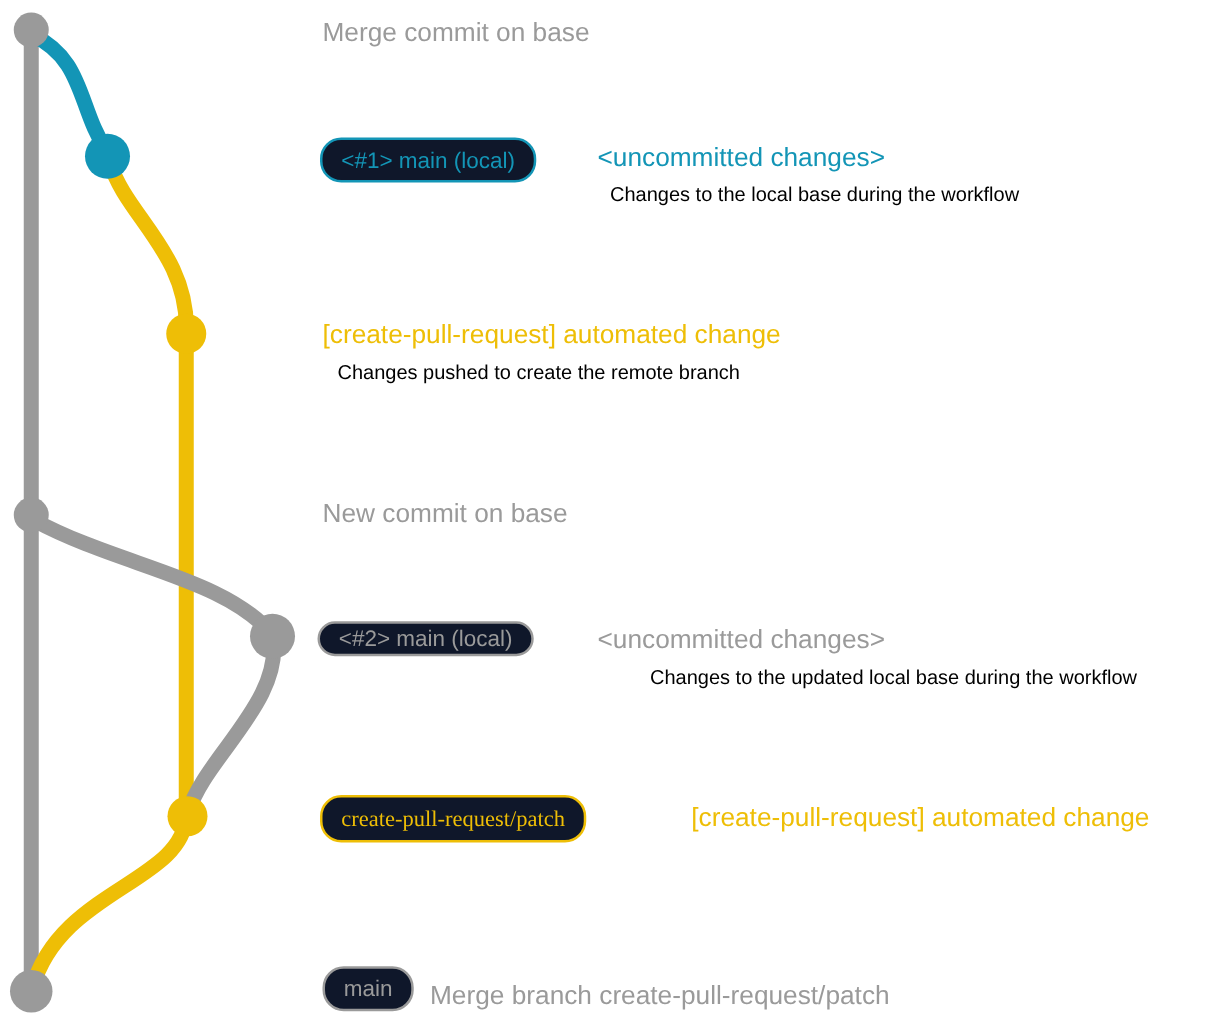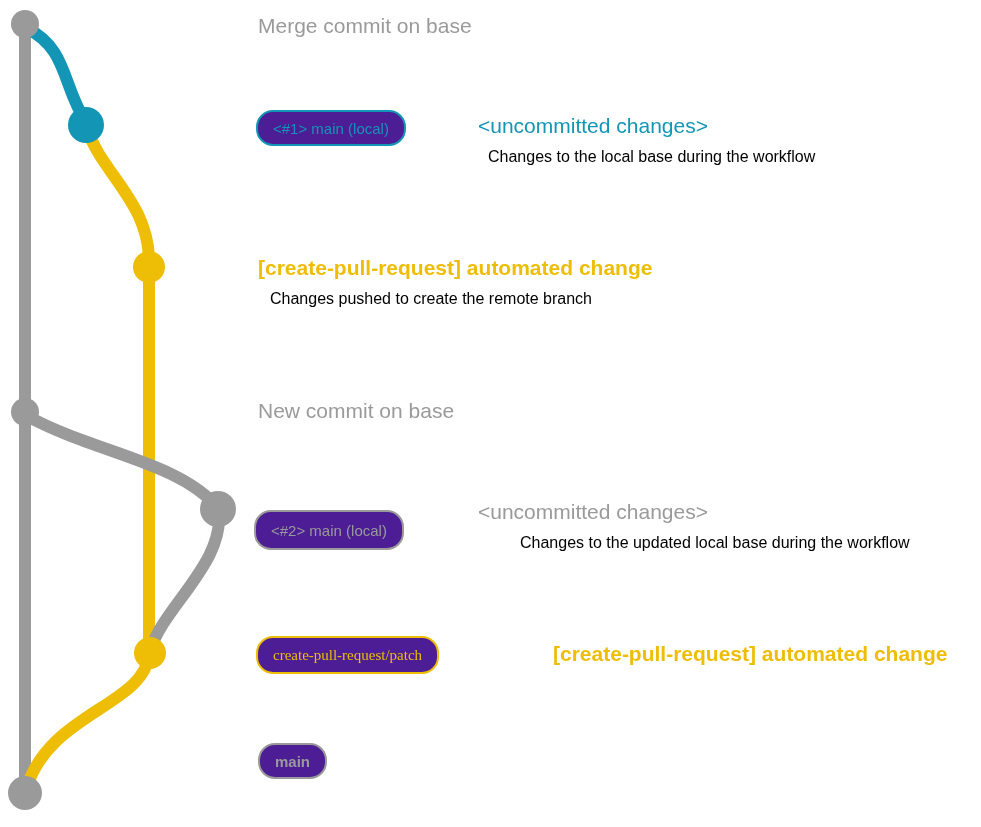--- a/index.html
+++ b/index.html
@@ -27,41 +27,41 @@
 
   .label{
     position:absolute;
     font-size:21px;
     white-space:nowrap;
     transform:translateY(-50%);
     line-height:1.2;
   }
   .label.gray{color:var(--gray);}
   .label.blue{color:var(--blue);}
-  .label.yellow{color:var(--yellow);font-weight:bold;}
+  .label.yellow{color:var(--yellow);}
   .desc{
     position:absolute;
     font-family:Liberation Sans, sans-serif;
     font-size:16px;
     color:var(--ink);
     white-space:nowrap;
     transform:translateY(-50%);
   }
   .badge{
     position:absolute;
-    font-size:15px;
+    font-size:18px;
     white-space:nowrap;
     border:2px solid;
     border-radius:17px;
     height:36px;
     padding:0 15px;
     box-sizing:border-box;
     display:flex;align-items:center;justify-content:center;
     transform:translateY(-50%);
-    background:#4c1d95;
+    background:#0f172a;
   }
   .badge.blue{color:var(--blue);border-color:var(--blue);}
   .badge.gray{color:var(--gray);border-color:var(--gray);}
   .badge.yellow{color:var(--yellow);border-color:var(--yellow);}
 </style>
 </head>
 <body>
 
 <div class="canvas">
 
@@ -88,22 +88,23 @@
 
   <div class="badge blue" style="left:256px;top:128px;">&lt;#1&gt; main (local)</div>
   <div class="label blue" style="left:478px;top:126px;">&lt;uncommitted changes&gt;</div>
   <div class="desc" style="left:488px;top:157px;">Changes to the local base during the workflow</div>
 
   <div class="label yellow" style="left:258px;top:268px;">[create-pull-request] automated change</div>
   <div class="desc" style="left:270px;top:299px;">Changes pushed to create the remote branch</div>
 
   <div class="label gray" style="left:258px;top:411px;">New commit on base</div>
 
-  <div class="badge gray" style="left:254px;top:530px;height:40px;">&lt;#2&gt; main (local)</div>
+  <div class="badge gray" style="left:254px;top:511px;height:28px;">&lt;#2&gt; main (local)</div>
   <div class="label gray" style="left:478px;top:512px;">&lt;uncommitted changes&gt;</div>
   <div class="desc" style="left:488px;top:543px;margin-left:32px;">Changes to the updated local base during the workflow</div>
 
   <div class="badge yellow" style="left:256px;top:655px;height:38px;font-family:Liberation Serif, serif;">create-pull-request/patch</div>
   <div class="label yellow" style="left:553px;top:654px;">[create-pull-request] automated change</div>
 
-  <div class="badge gray" style="left:258px;top:761px;font-weight:bold;">main</div>
+  <div class="badge gray" style="left:258px;top:791px;">main</div>
+  <div class="label gray" style="left:344px;top:797px;">Merge branch create-pull-request/patch</div>
 
 </div>
 
 </body></html>

